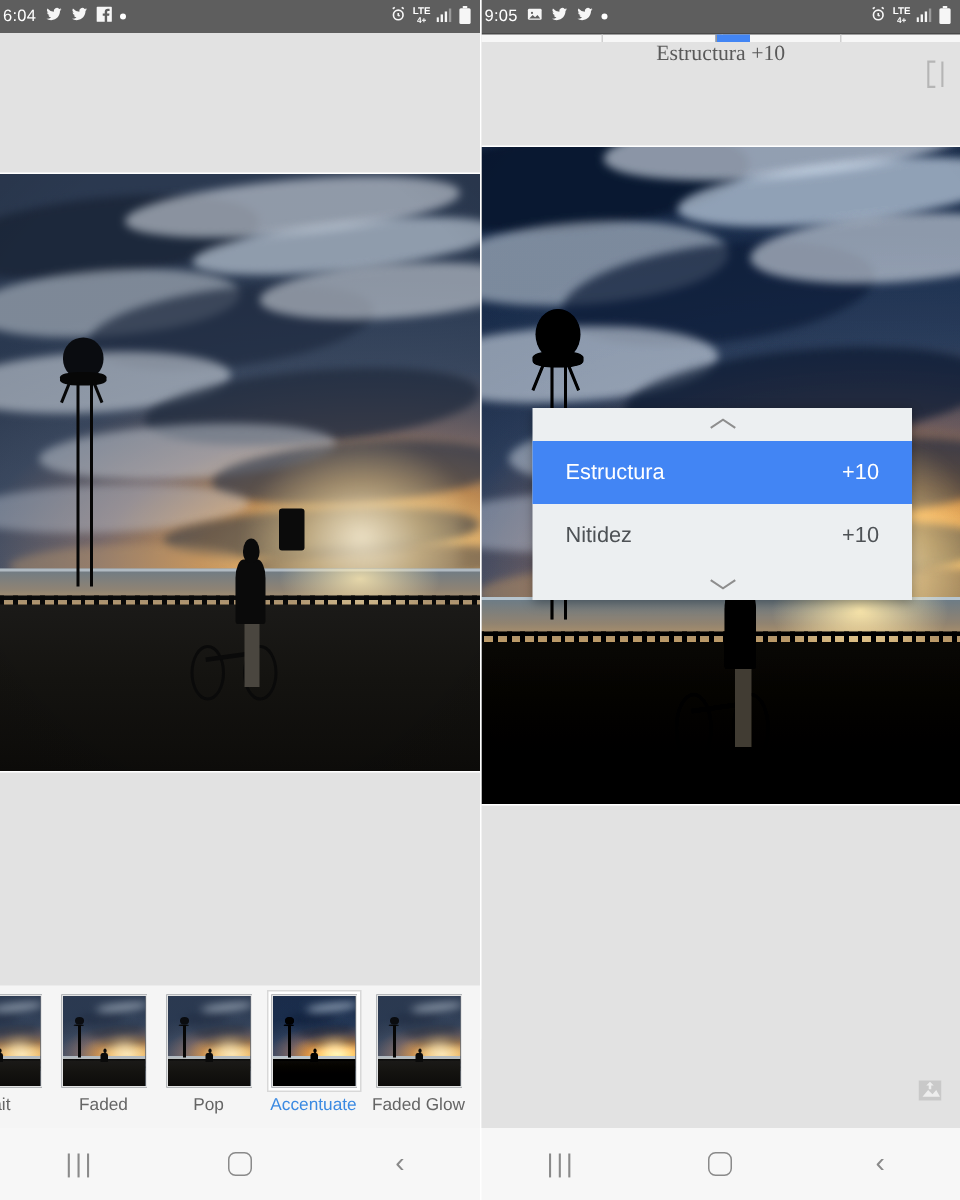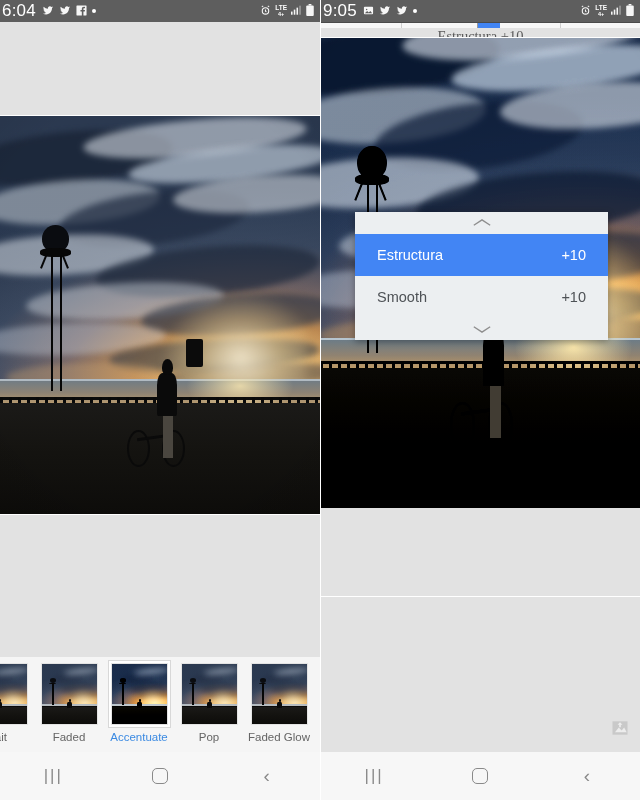--- a/index.html
+++ b/index.html
@@ -6,21 +6,21 @@
   html,body { width:640px; height:800px; background:#ffffff;
     font-family:"Liberation Sans", sans-serif; overflow:hidden; }
 
   .screens { position:relative; width:640px; height:800px; display:flex; }
   .panel { position:relative; width:320px; height:800px; background:#e2e2e2; overflow:hidden; }
   .panel.right { border-left:1px solid #ffffff; }
 
   
   .statusbar { position:relative; height:22px; background:#5e5e5e; color:#ffffff;
     display:flex; align-items:center; padding:0 4px; font-size:11px; }
-  .sb-time { font-size:17px; letter-spacing:.2px; margin-left:-2px; }
+  .sb-time { font-size:11px; letter-spacing:.2px; margin-left:-2px; }
   .sb-left-icons { display:flex; align-items:center; gap:5px; margin-left:6px; }
   .sb-spacer { flex:1; }
   .sb-right-icons { display:flex; align-items:center; gap:4px; margin-right:2px; }
   .sb-ic { display:inline-block; opacity:.95; }
   .sb-dot { width:4px; height:4px; border-radius:50%; background:#fff; display:inline-block; }
   .lte { font-size:6.5px; line-height:6px; font-weight:bold; text-align:center; }
   .lte i { font-style:normal; display:block; font-size:5.5px; }
 
   
   .l-top-gap { height:8px; background:#e2e2e2; }
@@ -145,21 +145,21 @@
   .r-slider-fill { position:absolute; top:0; height:100%; background:#4285f4; }
   .r-needle { position:absolute; top:0; width:1px; height:18px; background:#9a9a9a; }
 
   .r-titlebar { position:relative; height:46px; background:#e2e2e2;
     display:flex; align-items:flex-start; justify-content:center;font-family:Liberation Serif, serif; }
   .r-title { font-size:14.5px; color:#5a5a5a; }
   .r-compare { position:absolute; right:8px; top:12px; color:#b5b5b5; font-size:17px; }
 
   .r-canvas { position:relative; height:450px; background:#e2e2e2;
     display:flex; align-items:center; justify-content:center; }
-  .r-photo-wrap { position:relative; width:320px; height:560px; overflow:hidden;
+  .r-photo-wrap { position:relative; width:320px; height:440px; overflow:hidden;
     border-top:1px solid #fff; border-bottom:1px solid #fff;margin-top:36px; }
   .r-photo-inner { position:absolute; left:-10px; top:-30px; width:350px; height:500px; }
 
   
   .popup { position:absolute; left:34px; right:32px; top:174px;
     background:#eceff1; box-shadow:0 2px 7px rgba(0,0,0,.34); z-index:20; }
   .pp-chev { height:22px; display:flex; align-items:center; justify-content:center;
     color:#8e8e8e; }
   .pp-row { height:42px; display:flex; align-items:center; justify-content:space-between;
     padding:0 22px; font-size:14.5px; color:#4e5256; }
@@ -332,20 +332,47 @@
               <div class="lamp-head"></div>
               <div class="lamp-collar"></div>
               <div class="lamp-pole"></div>
             <div class="person-body"></div>
               <div class="person-head"></div>
           </div>
         </div>
         <div class="fs-label">Faded</div>
       </div>
 
+      <div class="fs-item">
+        <div class="fs-thumb">
+          <div class="photo mini">
+            <div class="sky"></div>
+              <div class="cloudband cb5"></div>
+              <div class="cloudband cb8"></div>
+            <div class="cloudband cb3"></div>
+              <div class="cloudband cb10"></div>
+            <div class="sunglow"></div>
+              <div class="sea"></div>
+              <div class="horizon"></div>
+            <div class="rail">
+                <div class="rail-bar rail-top"></div>
+                <div class="rail-posts"></div>
+                <div class="rail-bar rail-bot"></div>
+              </div>
+            <div class="ground"></div>
+              <div class="lamp-head"></div>
+              <div class="lamp-collar"></div>
+              <div class="lamp-pole"></div>
+            <div class="person-body"></div>
+              <div class="person-head"></div>
+          </div>
+        </div>
+        <div class="fs-label">Pop</div>
+      </div>
+
       <div class="fs-item selected">
         <div class="fs-thumb">
           <div class="photo mini enhanced">
             <div class="sky"></div>
               <div class="cloudband cb5"></div>
               <div class="cloudband cb8"></div>
             <div class="cloudband cb3"></div>
               <div class="cloudband cb10"></div>
             <div class="sunglow"></div>
               <div class="sea"></div>
@@ -357,47 +384,20 @@
               </div>
             <div class="ground"></div>
               <div class="lamp-head"></div>
               <div class="lamp-collar"></div>
               <div class="lamp-pole"></div>
             <div class="person-body"></div>
               <div class="person-head"></div>
           </div>
         </div>
         <div class="fs-label">Accentuate</div>
-      </div>
-
-      <div class="fs-item">
-        <div class="fs-thumb">
-          <div class="photo mini">
-            <div class="sky"></div>
-              <div class="cloudband cb5"></div>
-              <div class="cloudband cb8"></div>
-            <div class="cloudband cb3"></div>
-              <div class="cloudband cb10"></div>
-            <div class="sunglow"></div>
-              <div class="sea"></div>
-              <div class="horizon"></div>
-            <div class="rail">
-                <div class="rail-bar rail-top"></div>
-                <div class="rail-posts"></div>
-                <div class="rail-bar rail-bot"></div>
-              </div>
-            <div class="ground"></div>
-              <div class="lamp-head"></div>
-              <div class="lamp-collar"></div>
-              <div class="lamp-pole"></div>
-            <div class="person-body"></div>
-              <div class="person-head"></div>
-          </div>
-        </div>
-        <div class="fs-label">Pop</div>
       </div>
 
       <div class="fs-item">
         <div class="fs-thumb">
           <div class="photo mini">
             <div class="sky"></div>
               <div class="cloudband cb5"></div>
               <div class="cloudband cb8"></div>
             <div class="cloudband cb3"></div>
               <div class="cloudband cb10"></div>
@@ -569,21 +569,21 @@
           <div class="pp-chev">
             <svg width="20" height="12" viewBox="0 0 22 12" fill="none" stroke="#8e8e8e" stroke-width="1.5">
                 <path d="M2 8.5L11 2.5l9 6"></path>
               </svg>
           </div>
           <div class="pp-row active">
             <span>Estructura</span>
             <span class="pp-val">+10</span>
           </div>
           <div class="pp-row">
-            <span>Smooth</span>
+            <span>Nitidez</span>
             <span class="pp-val">+10</span>
           </div>
           <div class="pp-chev">
             <svg width="20" height="12" viewBox="0 0 22 12" fill="none" stroke="#8e8e8e" stroke-width="1.5">
                 <path d="M2 3.5L11 9.5l9-6"></path>
               </svg>
           </div>
         </div>
       </div>
     </div>

